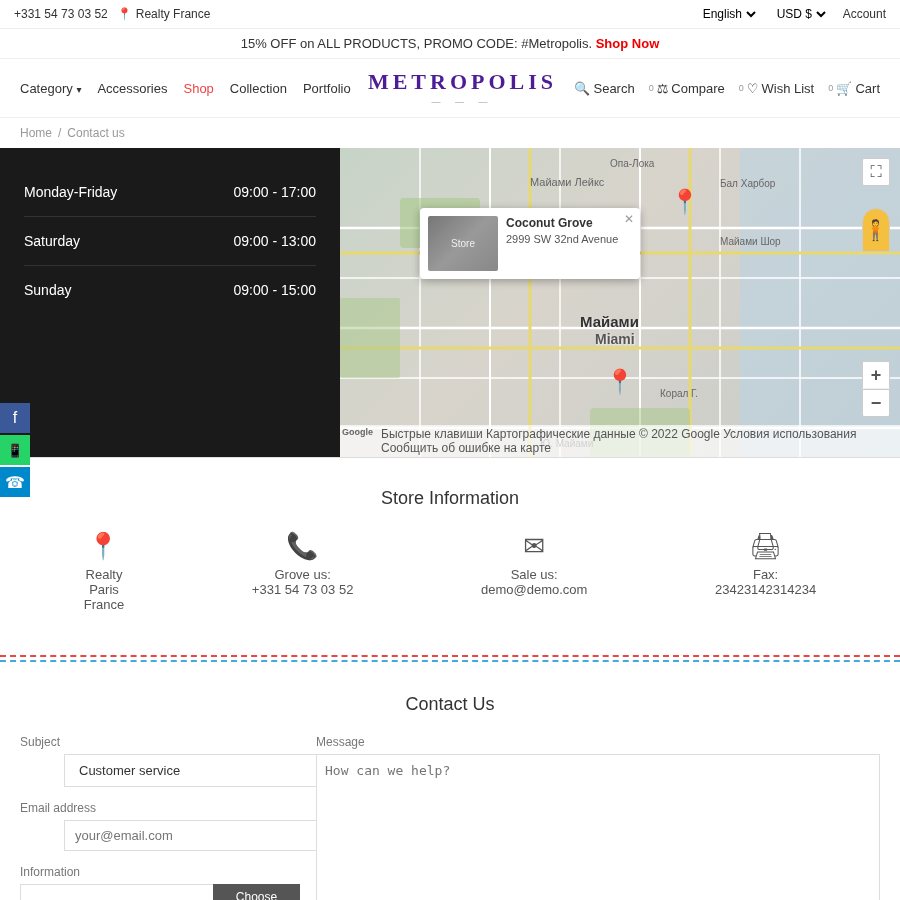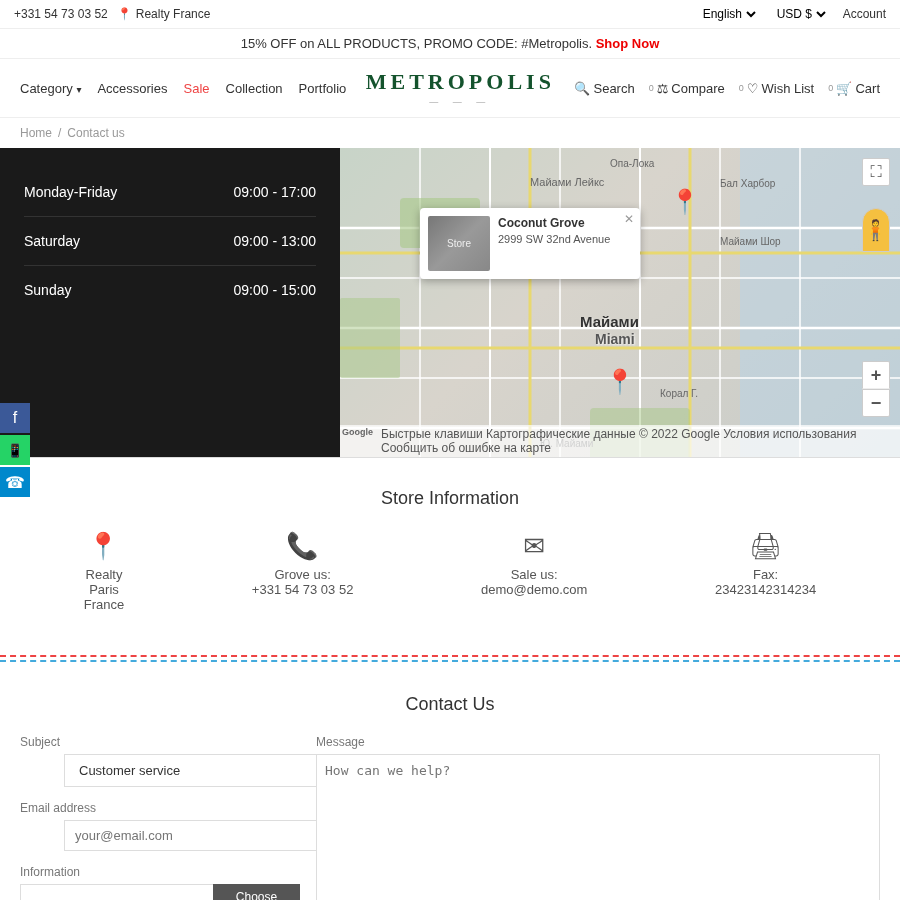--- a/index.html
+++ b/index.html
@@ -36,21 +36,21 @@
     .header {
       display: flex;
       align-items: center;
       justify-content: space-between;
       padding: 10px 20px;
       border-bottom: 1px solid #eee;
     }
     .nav-left { display: flex; align-items: center; gap: 16px; font-size: 13px; }
     .nav-left a { text-decoration: none; color: #333; }
     .nav-left a.sale { color: #e44; }
-    .logo { font-family: 'Georgia', serif; letter-spacing: 4px; font-size: 22px; font-weight: bold; color: #14532d; text-align: center; }
+    .logo { font-family: 'Georgia', serif; letter-spacing: 4px; font-size: 22px; font-weight: bold; color: #4c1d95; text-align: center; }
     .nav-right { display: flex; align-items: center; gap: 14px; font-size: 13px; }
     .nav-right a { text-decoration: none; color: #333; display: flex; align-items: center; gap: 3px; }
     .badge { font-size: 9px; color: #999; }
 
     
     .breadcrumb {
       padding: 8px 20px;
       font-size: 12px;
       color: #999;
       display: flex;
@@ -105,21 +105,21 @@
       border-radius: 4px;
       box-shadow: 0 2px 8px rgba(0,0,0,0.3);
       padding: 8px;
       display: flex;
       gap: 8px;
       width: 220px;
       font-size: 11px;
       z-index: 5;
     }
     .map-popup-img {
-      width: 62px;
+      width: 70px;
       height: 55px;
       background: linear-gradient(135deg, #888, #aaa);
       flex-shrink: 0;
       border-radius: 2px;
     }
     .map-popup-close {
       position: absolute;
       top: 4px;
       right: 6px;
       cursor: pointer;
@@ -383,21 +383,21 @@
   <span>15% OFF on ALL PRODUCTS, PROMO CODE: #Metropolis.</span>
   <a href="#">Shop Now</a>
 </div>
 
 <div class="header">
   <div class="nav-left">
     <a href="#">
       <span>Category</span> <span class="arrow">▾</span>
     </a>
     <a href="#">Accessories</a>
-    <a href="#" class="sale">Sale</a>
+    <a href="#" class="sale">Shop</a>
     <a href="#">Collection</a>
     <a href="#">Portfolio</a>
   </div>
   <div style="text-align:center;">
     <div class="logo">METROPOLIS</div>
     <span style="display:block;font-size:9px;letter-spacing:6px;color:#aaa;margin-top:2px;">— — —</span>
   </div>
   <div class="nav-right">
     <a href="#">
       <span>🔍</span>

